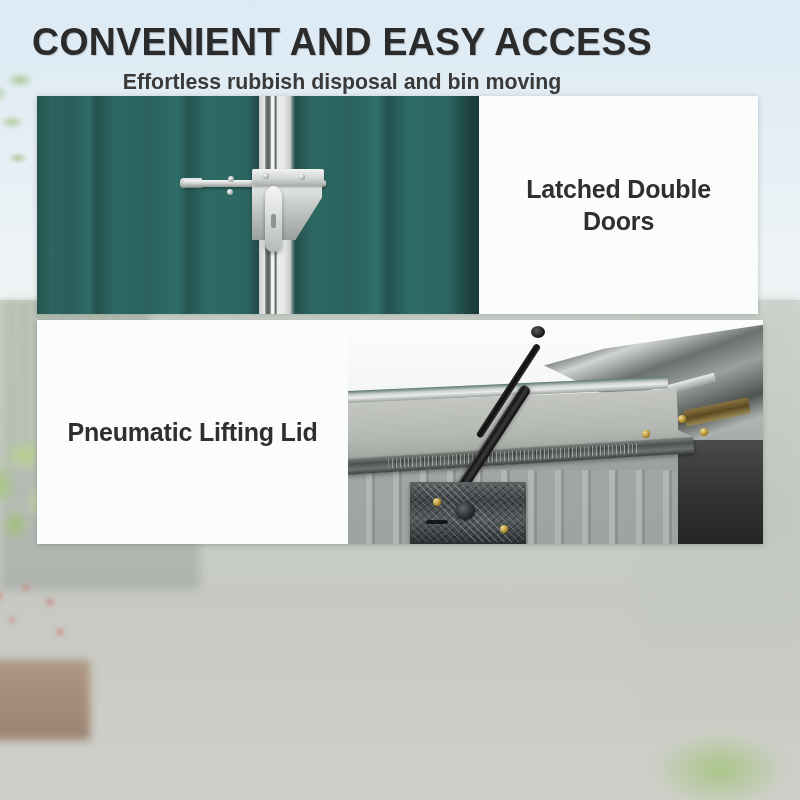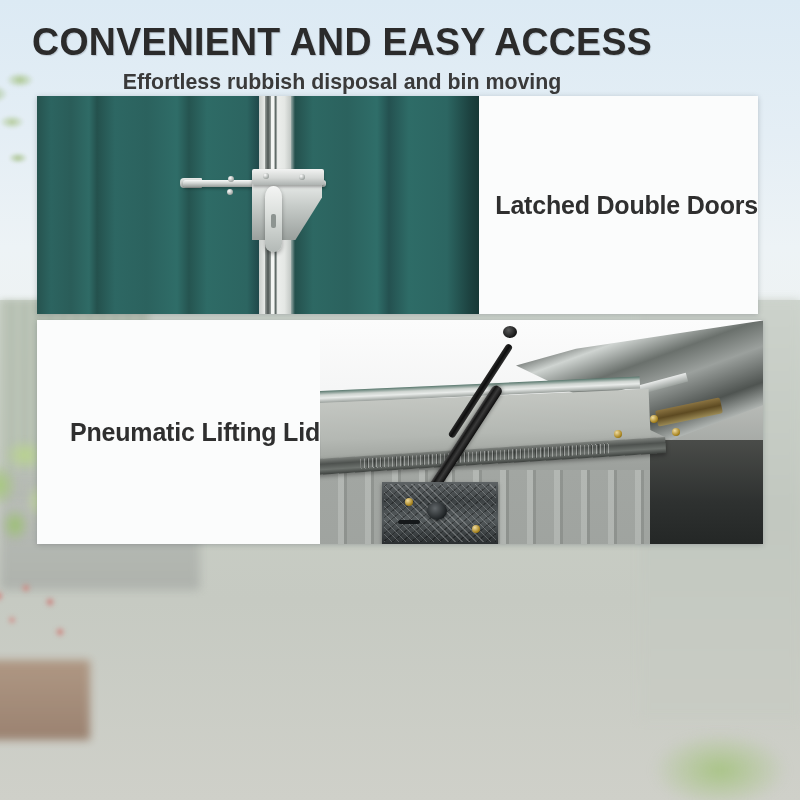--- a/index.html
+++ b/index.html
@@ -131,22 +131,22 @@
   }
   #panel-1 { left: 37px; top: 96px;  width: 721px; height: 218px; }
   #panel-2 { left: 37px; top: 320px; width: 726px; height: 224px; }
   #panel-3 { left: 37px; top: 552px; width: 726px; height: 224px; }
 
   .panel-media { position: relative; overflow: hidden; flex: 0 0 auto; }
   .panel-caption {
     flex: 1 1 auto;
     display: flex;
     align-items: center;
-    justify-content: flex-end;
-    padding: 0 0;
+    justify-content: center;
+    padding: 0 14px;
     background: #fbfcfc;
     text-align: center;
   }
   .caption-text {
     font-family: "Liberation Sans", sans-serif;
     font-size: 25px;
     font-weight: bold;
     color: #2f2f2f;
     line-height: 1.28;
     letter-spacing: -0.2px;

